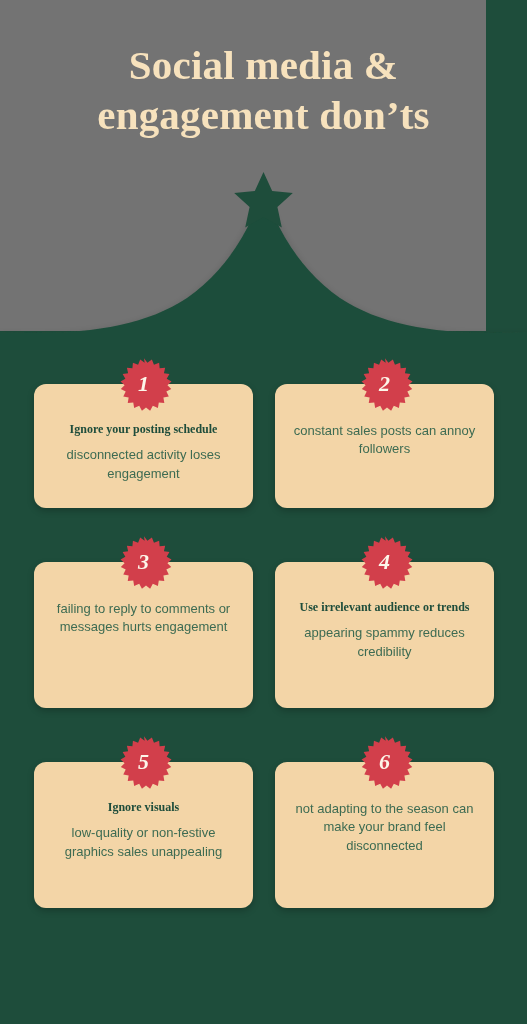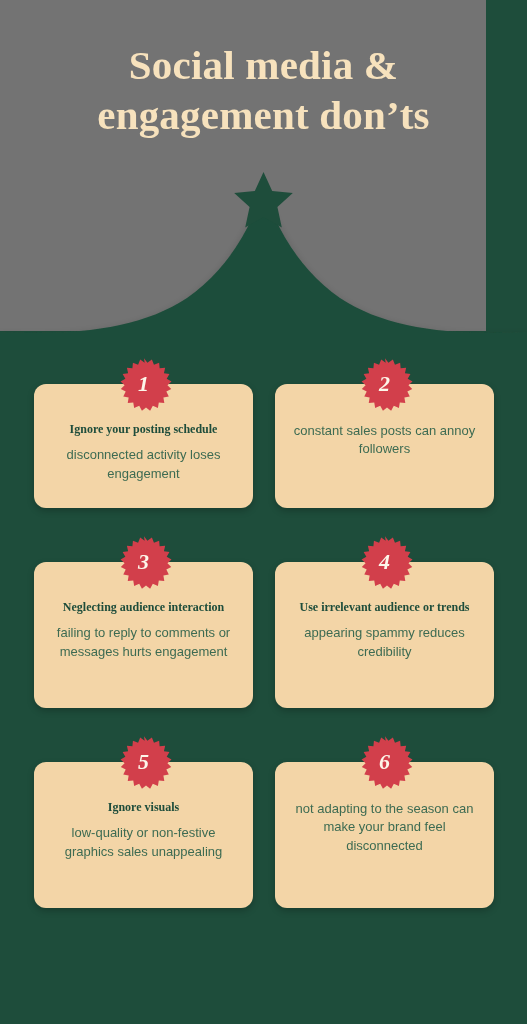--- a/index.html
+++ b/index.html
@@ -206,21 +206,20 @@
 
     <div class="row">
 
       <div class="card h-b">
         <div class="badge">
           <svg width="58" height="58" viewBox="0 0 100 100" xmlns="http://www.w3.org/2000/svg">
             <path fill="#d23f4b" d="M50 2 L56.4 10.3 L64.8 4.3 L68.7 13.8 L78.4 10.3 L79.4 20.6 L89.7 19.6 L87.4 29.7 L97.7 31.4 L92.6 40.4 L101.6 45.5 L94 52.2 L101.1 59.5 L91.9 64.1 L96.5 73.3 L86.4 75.3 L88.1 85.6 L77.8 84.6 L76.1 94.9 L66.6 91 L61.5 100 L53.8 94 L46.2 100 L41.1 91 L31.6 94.9 L29.9 84.6 L19.6 85.6 L21.3 75.3 L11.2 73.3 L15.8 64.1 L6.6 59.5 L13.7 52.2 L6.1 45.5 L15.1 40.4 L10 31.4 L20.3 29.7 L18 19.6 L28.3 20.6 L29.3 10.3 L39 13.8 L42.9 4.3 L51.3 10.3 Z" transform="scale(0.92) translate(4.3,4.3)"></path>
           </svg>
           <div class="badge-num">3</div>
         </div>
-        <p class="card-title">Neglecting audience interaction</p>
         <p class="card-desc">failing to reply to comments or messages hurts engagement</p>
       </div>
 
       <div class="card h-b">
         <div class="badge">
           <svg width="58" height="58" viewBox="0 0 100 100" xmlns="http://www.w3.org/2000/svg">
             <path fill="#d23f4b" d="M50 2 L56.4 10.3 L64.8 4.3 L68.7 13.8 L78.4 10.3 L79.4 20.6 L89.7 19.6 L87.4 29.7 L97.7 31.4 L92.6 40.4 L101.6 45.5 L94 52.2 L101.1 59.5 L91.9 64.1 L96.5 73.3 L86.4 75.3 L88.1 85.6 L77.8 84.6 L76.1 94.9 L66.6 91 L61.5 100 L53.8 94 L46.2 100 L41.1 91 L31.6 94.9 L29.9 84.6 L19.6 85.6 L21.3 75.3 L11.2 73.3 L15.8 64.1 L6.6 59.5 L13.7 52.2 L6.1 45.5 L15.1 40.4 L10 31.4 L20.3 29.7 L18 19.6 L28.3 20.6 L29.3 10.3 L39 13.8 L42.9 4.3 L51.3 10.3 Z" transform="scale(0.92) translate(4.3,4.3)"></path>
           </svg>
           <div class="badge-num">4</div>
         </div>

